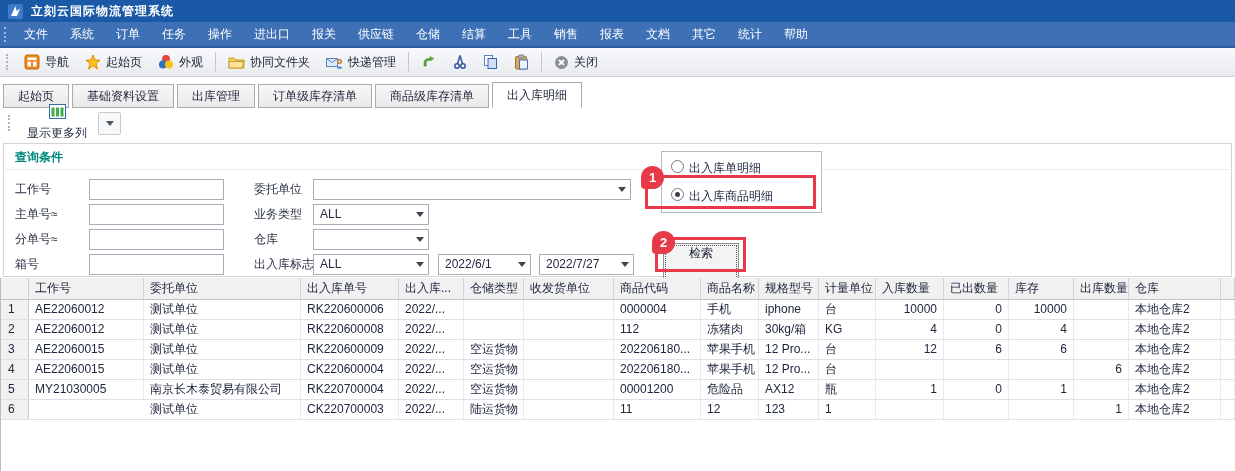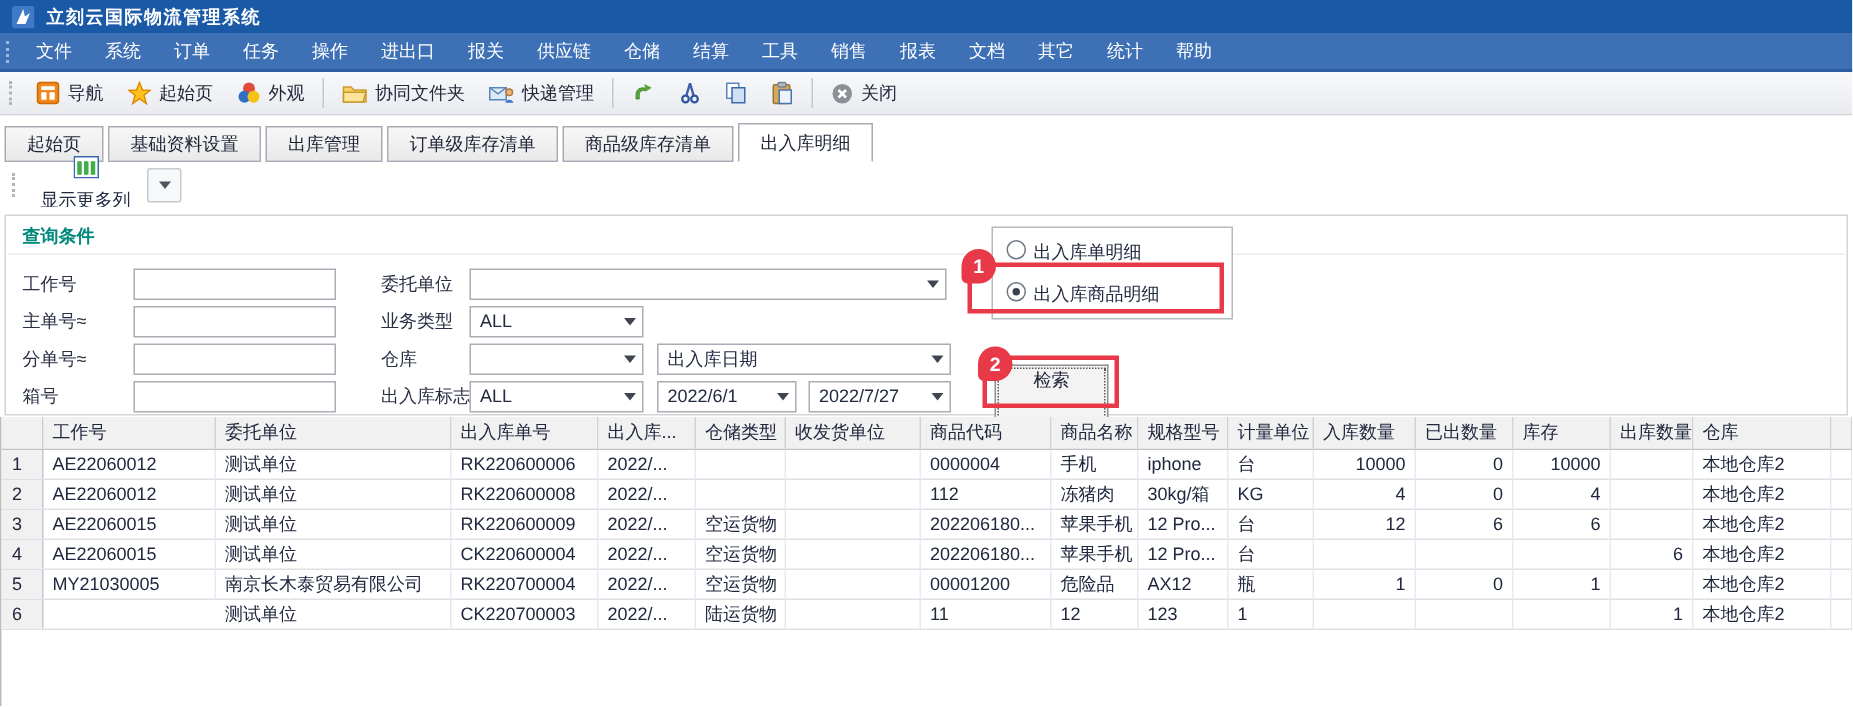--- a/index.html
+++ b/index.html
@@ -263,24 +263,20 @@
             <span class="cval"></span>
             <span class="carr"></span>
           </div>
           <div class="flabel" style="left: 250px; top: 110px;">出入库标志</div>
           <div class="fcombo" style="left: 309px; top: 110px; width: 116px;">
             <span class="cval">ALL</span>
             <span class="carr"></span>
           </div>
         </div>
 
-      <div class="fcombo" style="left:434px;top:85px;width:196px">
-        <span class="cval">出入库日期</span>
-        <span class="carr"></span>
-      </div>
       <div class="fcombo" style="left:434px;top:110px;width:93px">
         <span class="cval">2022/6/1</span>
         <span class="carr"></span>
       </div>
       <div class="fcombo" style="left:535px;top:110px;width:95px">
         <span class="cval">2022/7/27</span>
         <span class="carr"></span>
       </div>
 
       <div class="radiobox"><span id="radio-items"><span class="radio-opt" style="top: 8px;">

